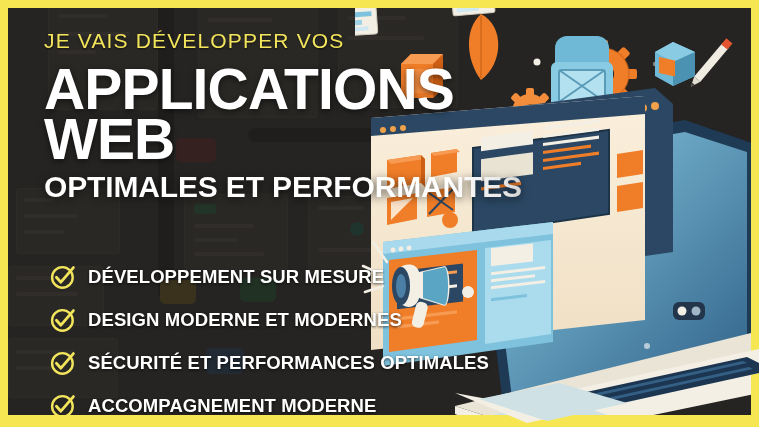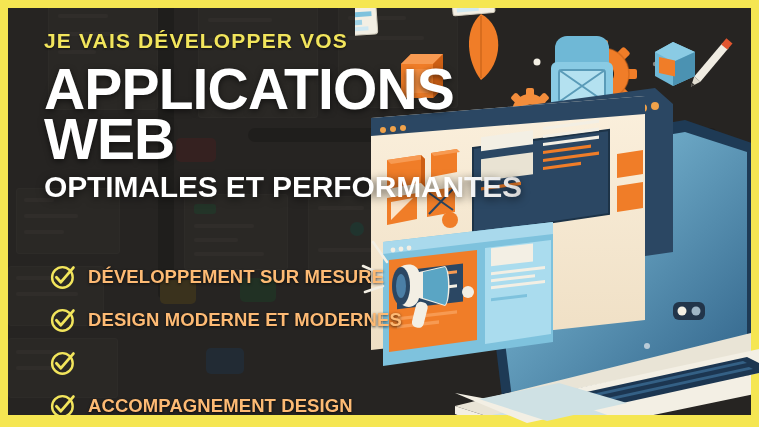--- a/index.html
+++ b/index.html
@@ -27,21 +27,21 @@
   .bg-line{ position:absolute; background:#49443f; border-radius:2px; }
   .bg-chip{ position:absolute; border-radius:3px; }
   .bg-screen-edge{
     position:absolute; background:#121110; border-radius:4px;
   }
 
   
   #copy{ position:absolute; left:36px; top:22px; width:560px; z-index:6; }
 
   .kicker{
-    color:#f2e55c; font-size:21px; font-weight:bold; letter-spacing:.055em;
+    color:#f2e55c; font-size:21px; font-weight:normal; letter-spacing:.055em;
     line-height:1; text-shadow:0 1px 2px rgba(0,0,0,.6);
   }
   .h1{
     color:#ffffff; font-weight:bold; letter-spacing:-.015em; line-height:.92;
     font-size:57px; margin-top:12px;
     text-shadow:0 2px 6px rgba(0,0,0,.55);
   }
   .h1.two{ margin-top:-2px; }
   .h2{
     font-weight:bold; font-size:30px; letter-spacing:-.005em; line-height:1;
@@ -51,21 +51,21 @@
     -webkit-text-fill-color:transparent;
     filter:drop-shadow(0 2px 4px rgba(0,0,0,.6));
   }
 
   
   #bullets{ position:absolute; left:42px; top:250px; z-index:6; }
   .bullet{ display:flex; align-items:center; height:38px; }
   .bullet + .bullet{ margin-top:5px; }
   .tick{ width:26px; height:26px; flex:0 0 26px; margin-right:12px; position:relative; }
   .bullet-label{
-    color:#fdba74; font-size:18.5px; font-weight:bold; letter-spacing:.005em;
+    color:#ffffff; font-size:18.5px; font-weight:bold; letter-spacing:.005em;
     white-space:nowrap; text-shadow:0 1px 3px rgba(0,0,0,.7);
   }
 
   
   #art{ position:absolute; right:-4px; top:-6px; width:400px; height:440px; z-index:4; }
   #art svg{ display:block; width:100%; height:100%; }
 
   
   #laptop-overflow{ position:absolute; right:0; bottom:0; width:400px; height:120px; z-index:7; pointer-events:none; }
   #laptop-overflow svg{ display:block; width:100%; height:100%; }
@@ -161,30 +161,31 @@
         <span class="bullet-label">DESIGN MODERNE ET MODERNES</span>
       </div>
 
       <div class="bullet">
         <span class="tick">
           <svg viewBox="0 0 26 26">
               <circle cx="12.4" cy="13.4" r="10.3" fill="none" stroke="#f2e55c" stroke-width="2.4"></circle>
               <path d="M6.4 13.2 L10.9 18.2 L23.4 3.6" fill="none" stroke="#f2e55c" stroke-width="2.8" stroke-linecap="round" stroke-linejoin="round"></path>
             </svg>
         </span>
+        <span class="bullet-label">SÉCURITÉ ET PERFORMANCES OPTIMALES</span>
       </div>
 
       <div class="bullet">
         <span class="tick">
           <svg viewBox="0 0 26 26">
               <circle cx="12.4" cy="13.4" r="10.3" fill="none" stroke="#f2e55c" stroke-width="2.4"></circle>
               <path d="M6.4 13.2 L10.9 18.2 L23.4 3.6" fill="none" stroke="#f2e55c" stroke-width="2.8" stroke-linecap="round" stroke-linejoin="round"></path>
             </svg>
         </span>
-        <span class="bullet-label">ACCOMPAGNEMENT DESIGN</span>
+        <span class="bullet-label">ACCOMPAGNEMENT MODERNE</span>
       </div>
 
     </div>
 
     <div id="art">
       <svg viewBox="0 0 400 440" xmlns="http://www.w3.org/2000/svg">
         <defs>
           <linearGradient id="scrGrad" x1="0" y1="0" x2="1" y2="1">
             <stop offset="0" stop-color="#8fd0e8"></stop>
               <stop offset="1" stop-color="#2d5f86"></stop>

